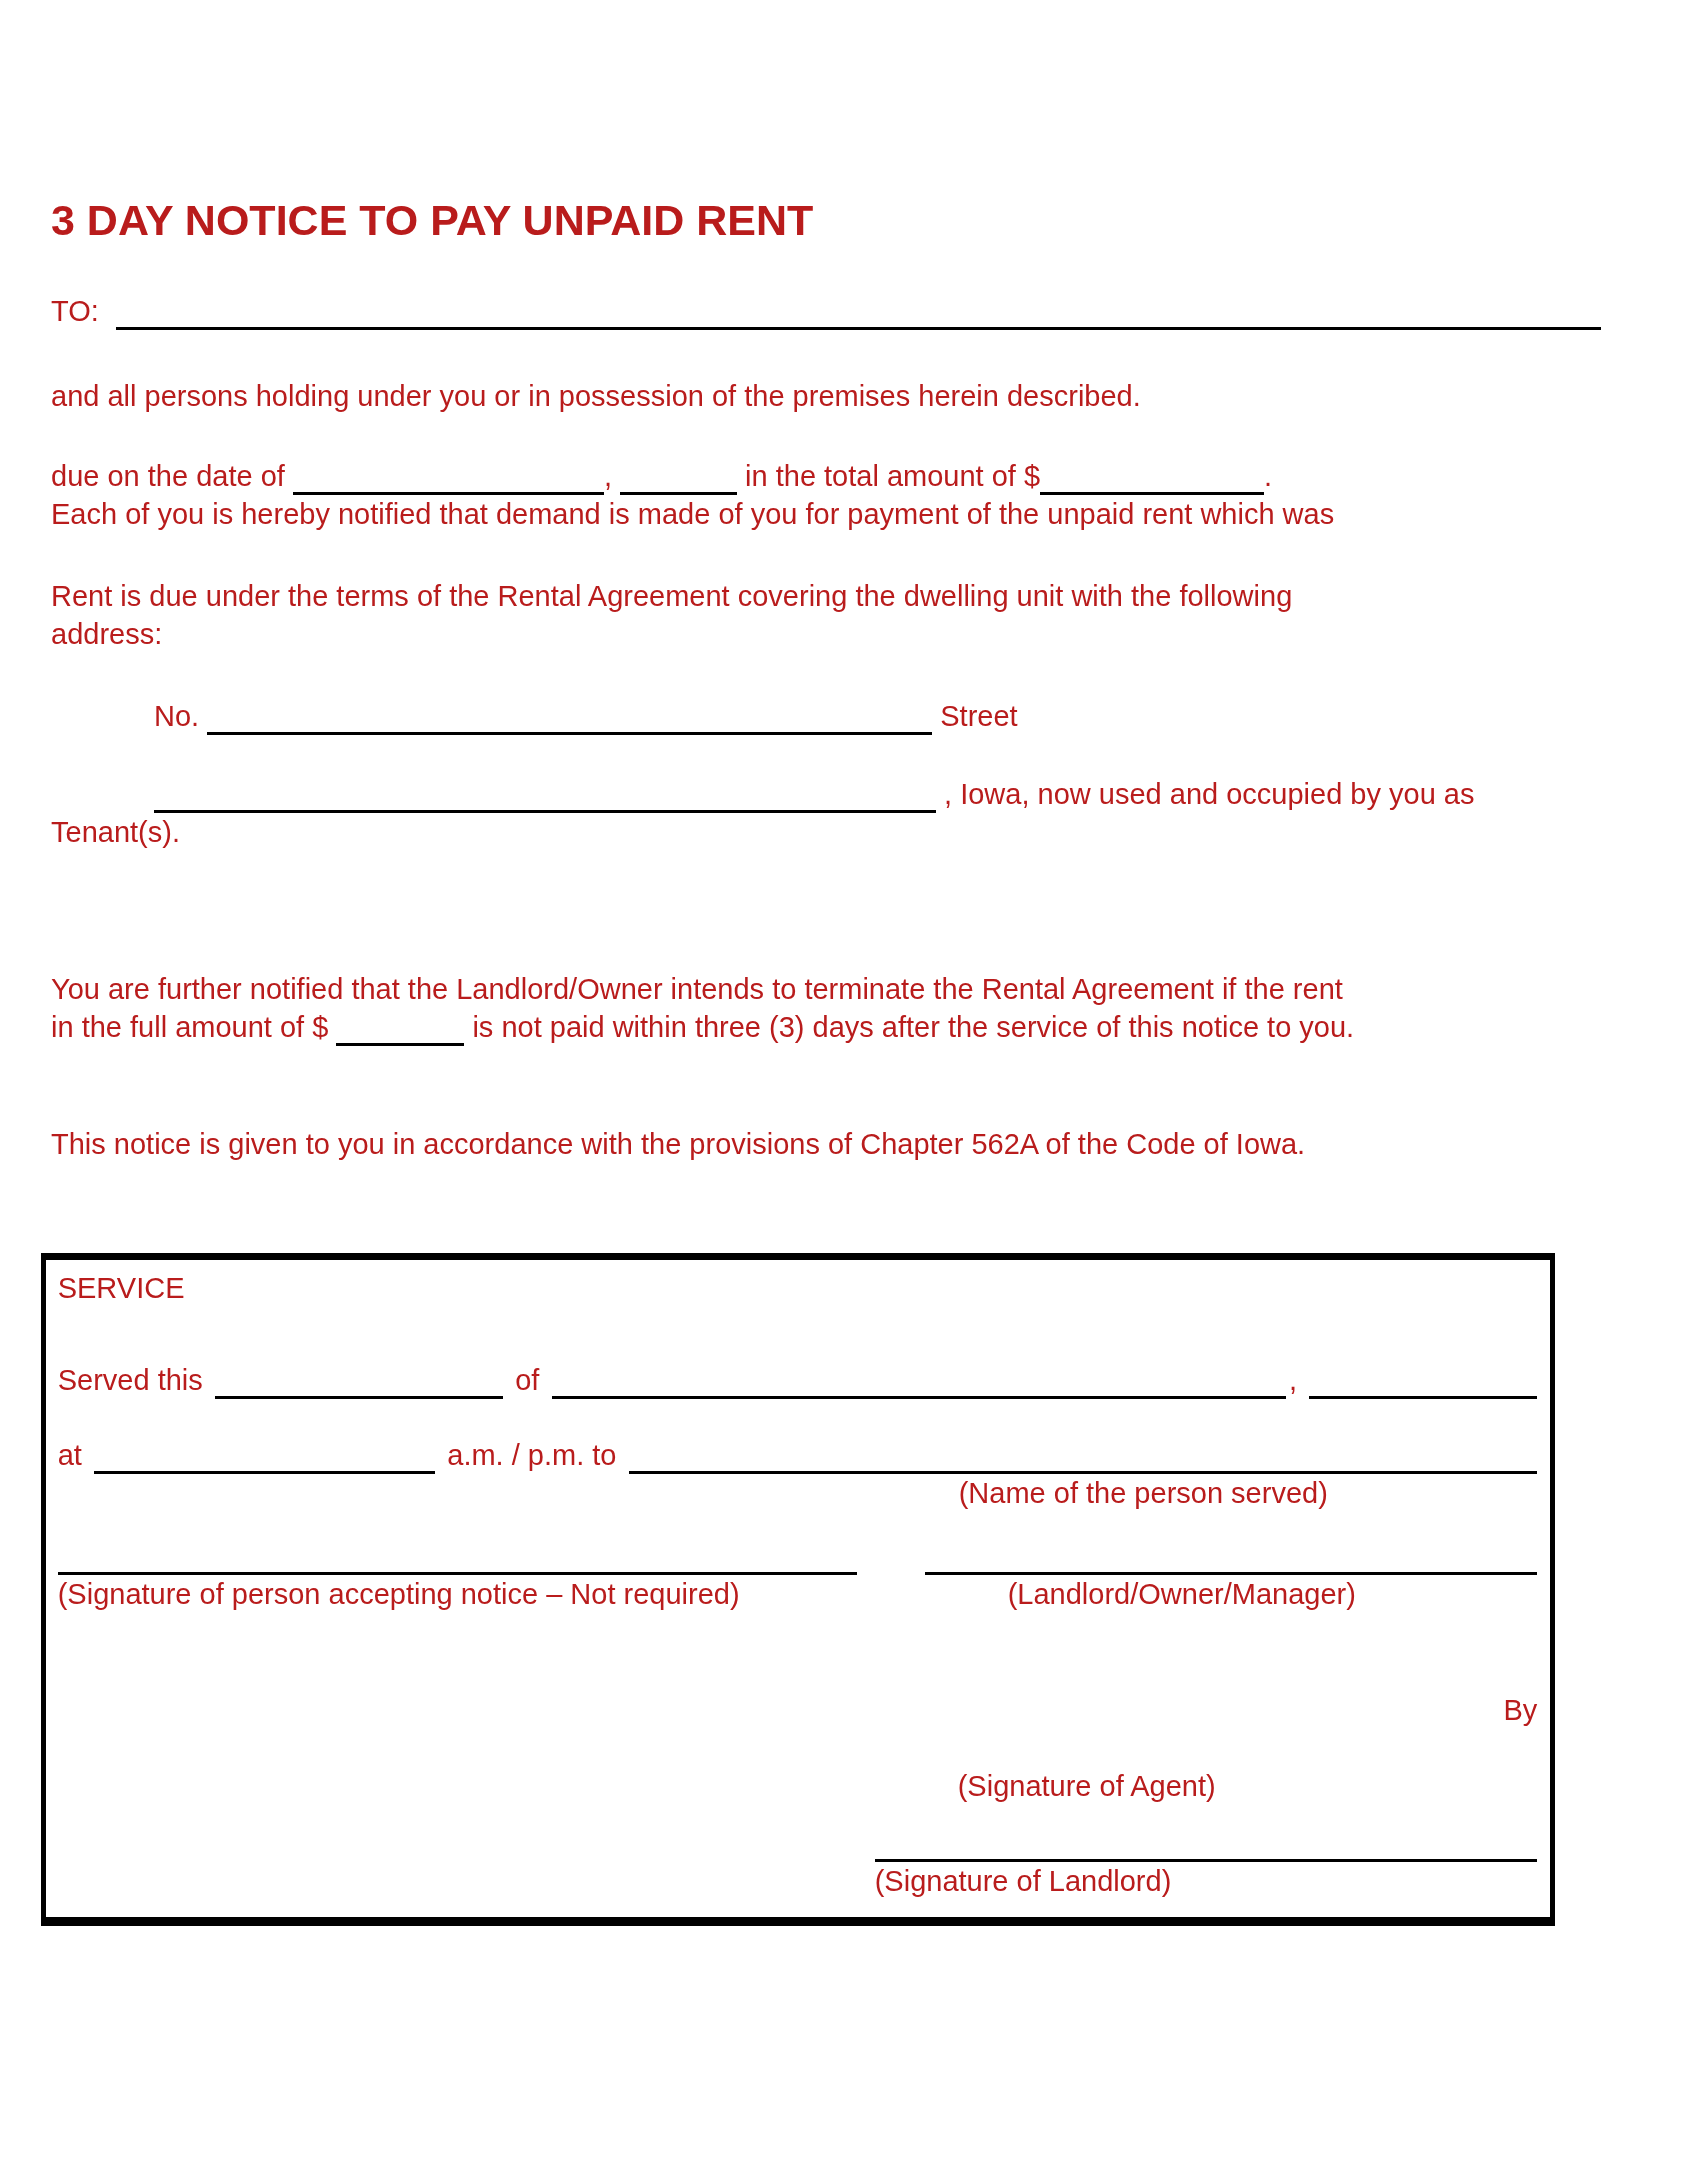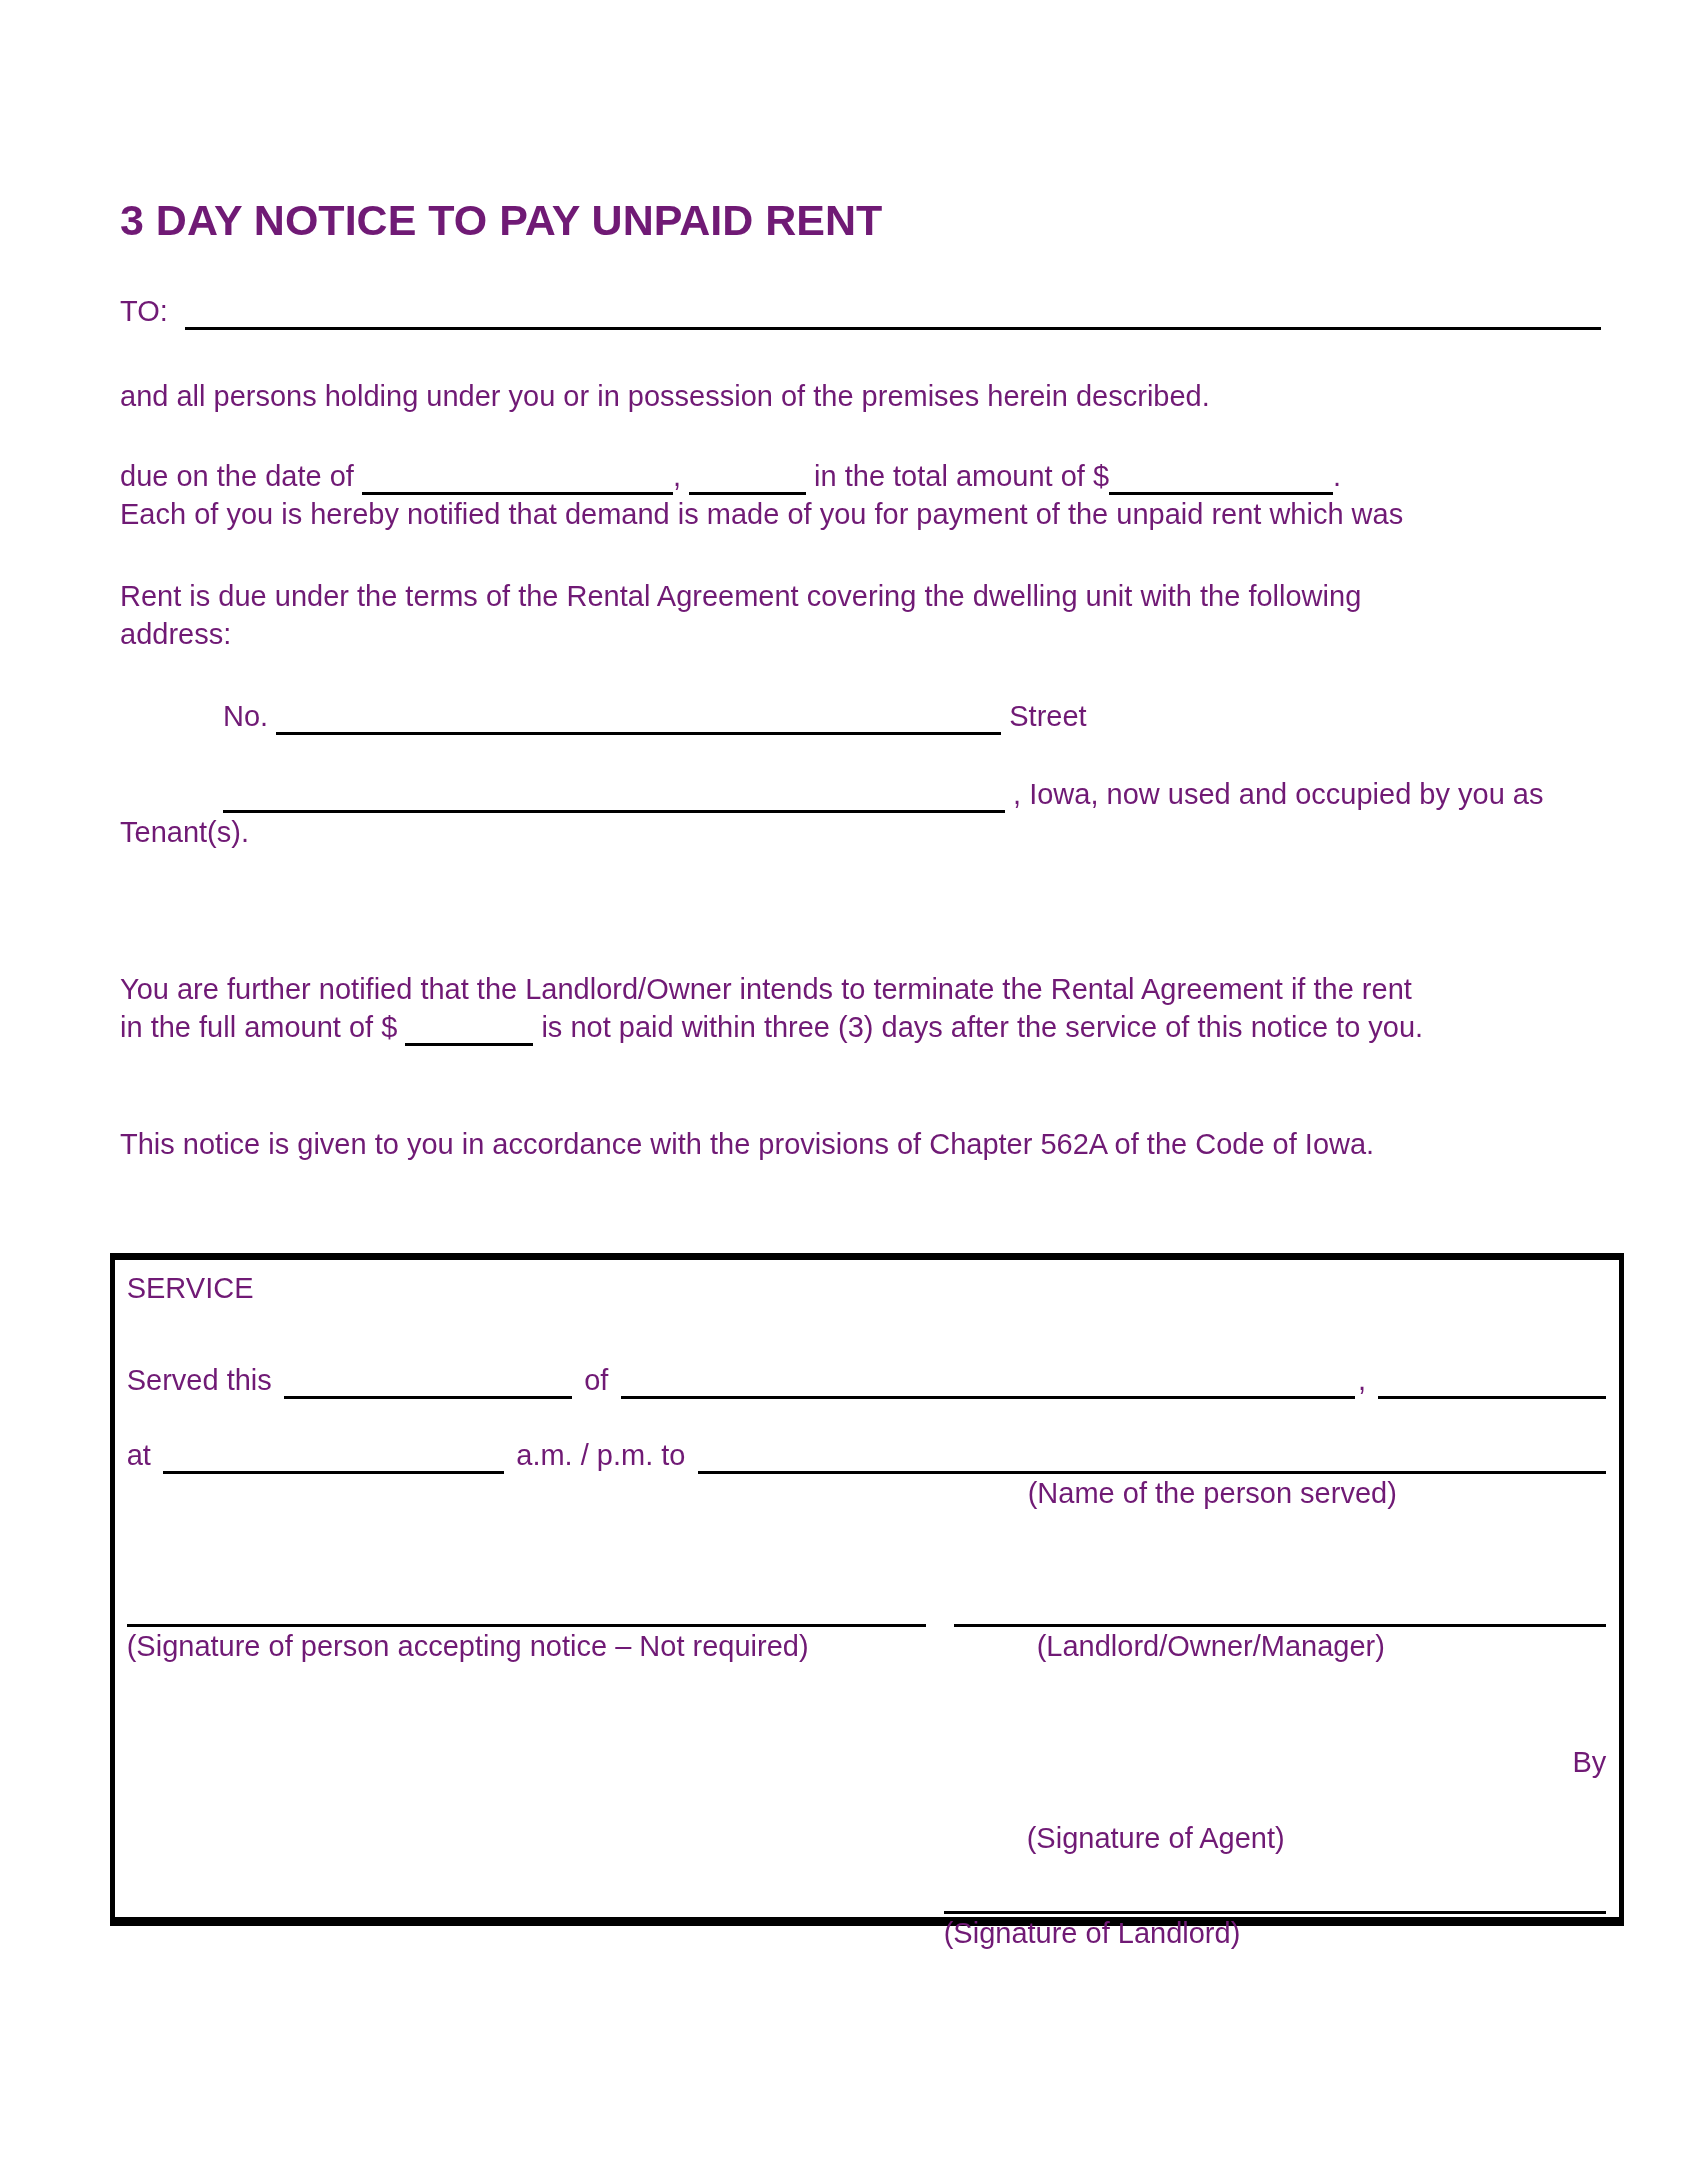--- a/index.html
+++ b/index.html
@@ -1,23 +1,23 @@
 <!DOCTYPE html>
 <html style="font-size:14px"><head>
 <meta charset="utf-8">
 <style>
   html,body { margin:0; padding:0; background:#ffffff; }
   .page {
     position:relative;
     width:1687px; height:2184px;
-    background:#ffffff; color:#701a75;
+    background:#ffffff; color:#b91c1c;
     font-family:"Liberation Sans", sans-serif;
     font-size:29px; line-height:38px;
     box-sizing:border-box;
-    padding:0 86px 0 120px;
+    padding:0 86px 0 51px;
     overflow:hidden;
   }
   .title { margin-top:197px; font-size:43px; line-height:47px; font-weight:bold; }
   
   .blank { display:inline-block; border-bottom:3.5px solid #000; height:35px; vertical-align:bottom; }
   .w356{width:311px} .w134{width:117px} .w256{width:224px}
   .w830{width:725px} .w895{width:782px} .w146{width:128px}
   .w330{width:288px} .w840{width:734px} .w390{width:341px}
   
   .frow { display:flex; align-items:flex-end; }
@@ -42,21 +42,21 @@
     box-sizing:border-box;
     border:5.2px solid #000; border-top-width:7px; border-bottom-width:9.6px;
     padding:8.7px 12.2px;
   }
   .servedrow { margin-top:54px; }
   .atrow { margin-top:37px; }
   .mlr { margin-left:12.2px; margin-right:12.2px; }
   .ml { margin-left:12.2px; }
   .commagap { margin-left:3.5px; }
   .namelabel { margin-left:901px; }
-  .sigrow { display:flex; margin-top:112px; }
+  .sigrow { display:flex; margin-top:60px;gap:40px; }
   .sigcol1 { width:799px; margin-right:28px; }
   .sigcol2 { flex:1 1 auto; }
   .sigline { border-top:3.5px solid #000; height:0; }
   .pad95 { padding-left:83px; }
   .byrow { margin-top:78px; margin-left:707px;flex-direction:column; }
   .bygap { margin-left:74px; }
   .agentlabel { margin-left:900px; }
   .witnesswrap { margin-top:54px; margin-left:817px; }
 </style>
 </head>

